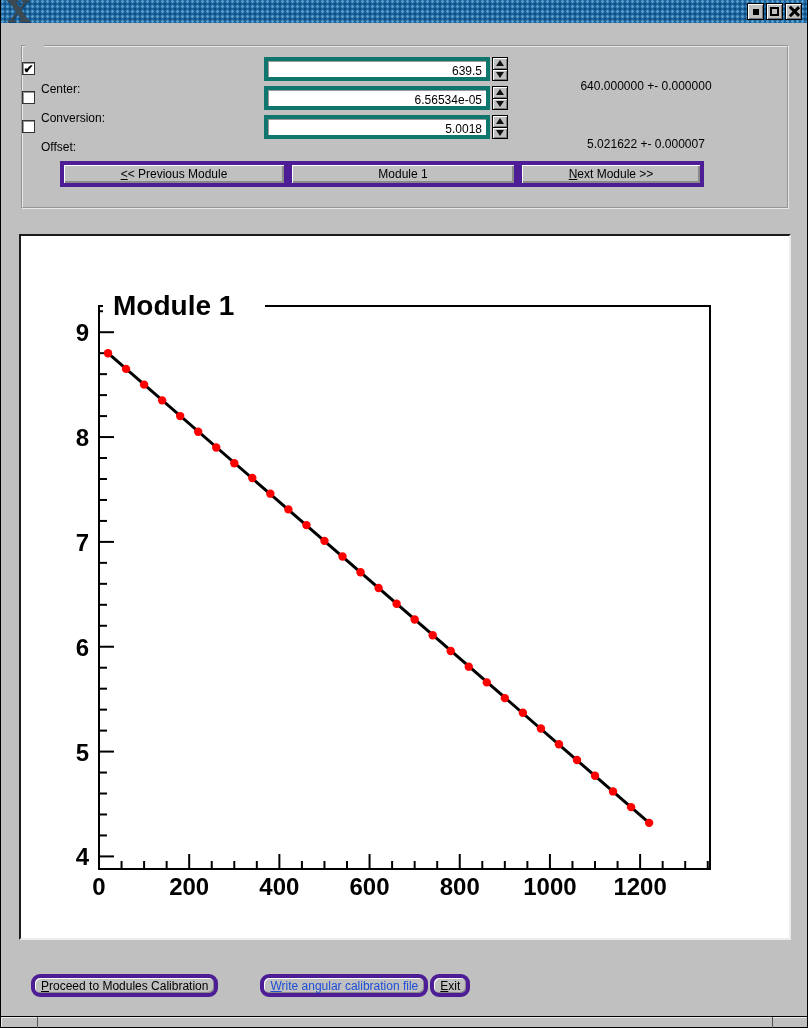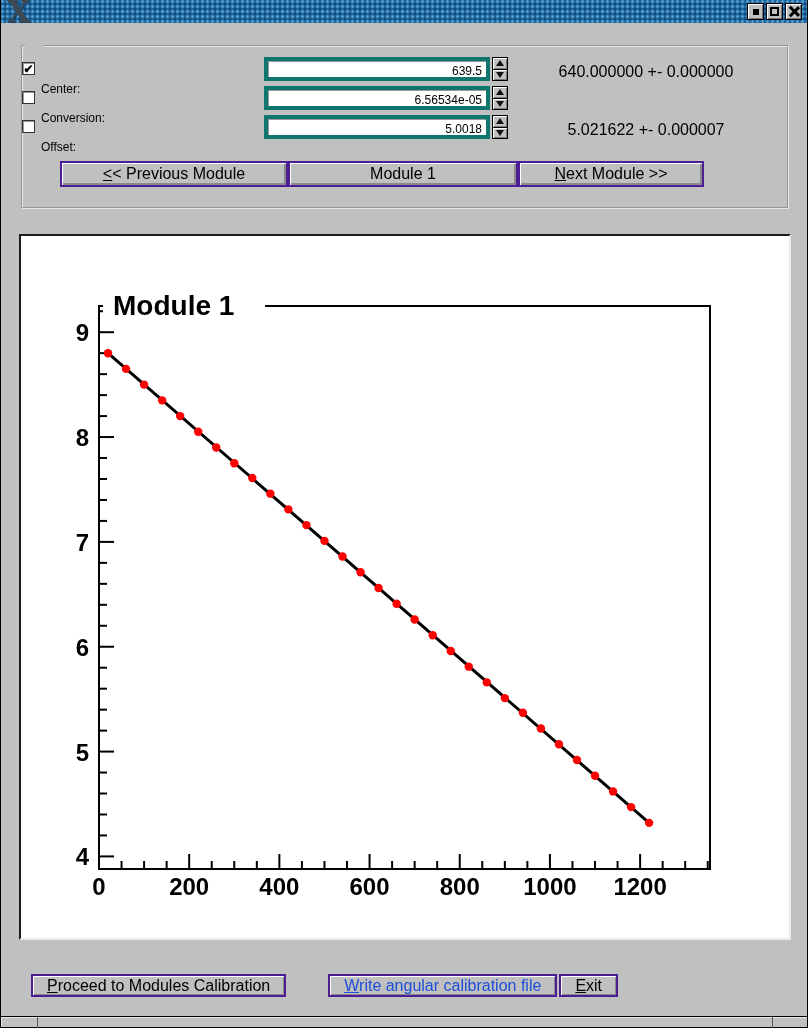--- a/index.html
+++ b/index.html
@@ -44,34 +44,34 @@
               text-align:right; font-size:12px; padding:0 4px 0 0; font-family:"Liberation Sans",sans-serif; }
   .spin-btns { width:16px; height:24px; margin-left:2px; display:flex; flex-direction:column; }
   .spin-up,.spin-dn { flex:1; background:#c0c0c0; border:1px solid #000;
               box-shadow:inset 1px 1px 0 #fff, inset -1px -1px 0 #7a7a7a;
               display:flex; align-items:center; justify-content:center; }
   .spin-up { border-bottom-width:0; }
   .tri-up { width:0; height:0; border-left:4px solid transparent; border-right:4px solid transparent;
             border-bottom:6px solid #111; }
   .tri-dn { width:0; height:0; border-left:4px solid transparent; border-right:4px solid transparent;
             border-top:6px solid #111; }
-  .ctl-result { position:absolute; left:520px; top:6px; width:250px; text-align:center;
-            font-size:16px; color:#000; }
+  .ctl-result { position:absolute; left:520px; top:22px; width:250px; text-align:center;
+            font-size:12px; color:#000; }
   .nav-row { position:absolute; left:59px; top:138px; display:flex; }
-  .qbtn { height:26px; background:#c0c0c0; border:2px solid #4c1d95;
+  .qbtn { height:26px; background:#c0c0c0; border:4px solid #4c1d95;
           box-shadow:inset 1px 1px 0 #fff, inset -2px -2px 0 #8a8a8a;
-          font-size:16px; color:#000; display:flex; align-items:center; justify-content:center;
+          font-size:12px; color:#000; display:flex; align-items:center; justify-content:center;
           font-family:"Liberation Sans",sans-serif; cursor:default; white-space:nowrap; }
   .accel { text-decoration:underline; }
   .chart-panel { position:absolute; left:18px; top:211px; width:772px; height:706px; background:#fff;
           border-top:2px solid #1c1c1c; border-left:2px solid #1c1c1c;
           border-bottom:2px solid #ececec; border-right:2px solid #ececec; }
   .chart-panel svg { position:absolute; left:0; top:0; }
   .footer { position:absolute; left:30px; top:951px; display:flex; gap:2px; }
-  .footer .qbtn { height:23px; padding:0 14px; box-shadow:inset 1px 1px 0 #fff, inset -1px -1px 0 #8a8a8a; }
+  .footer .qbtn { height:23px; padding:0 6px; box-shadow:inset 1px 1px 0 #fff, inset -1px -1px 0 #8a8a8a;border-radius:9px; }
   .qbtn.disabled { color:#1d4ed8;margin-left:40px; }
   
   .bottombar { position:absolute; left:0; bottom:0; width:806px; height:11px; background:#c0c0c0;
           border-top:1px solid #000; box-shadow:inset 1px 1px 0 #e9e9e9; }
   .notch { position:absolute; top:0; width:1px; height:11px; background:#555; }
 </style>
 </head>
 <body>
 
 <div class="window">

